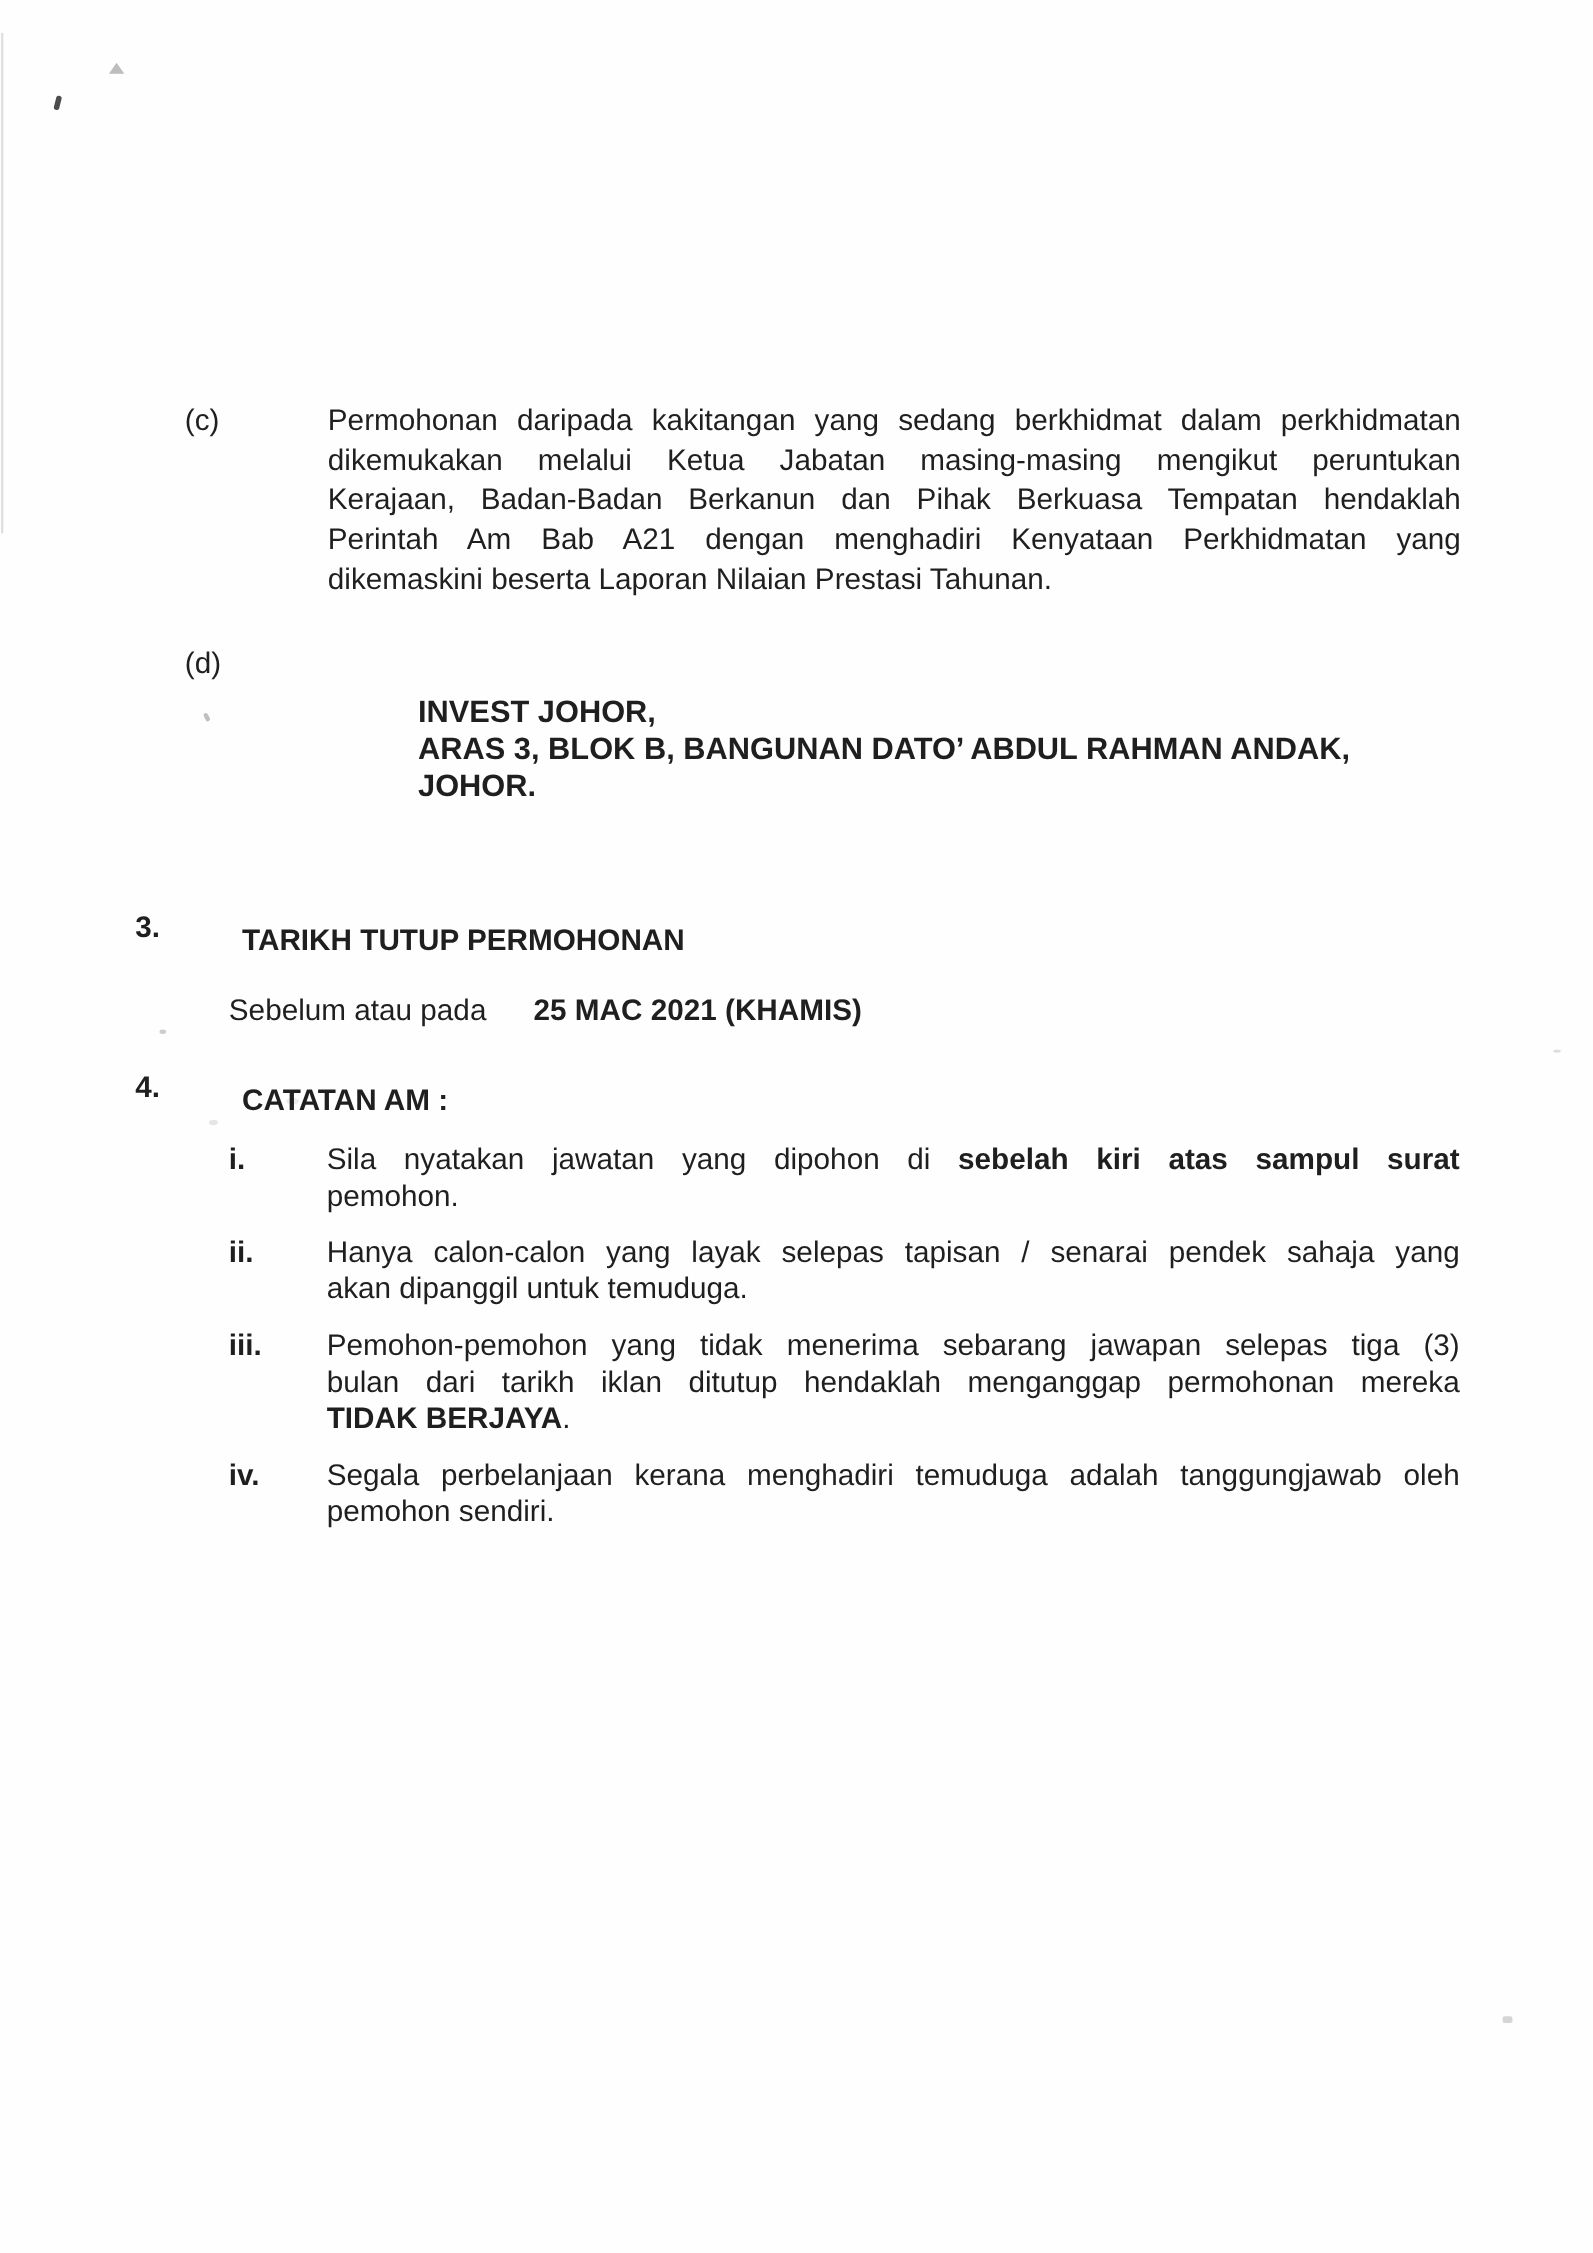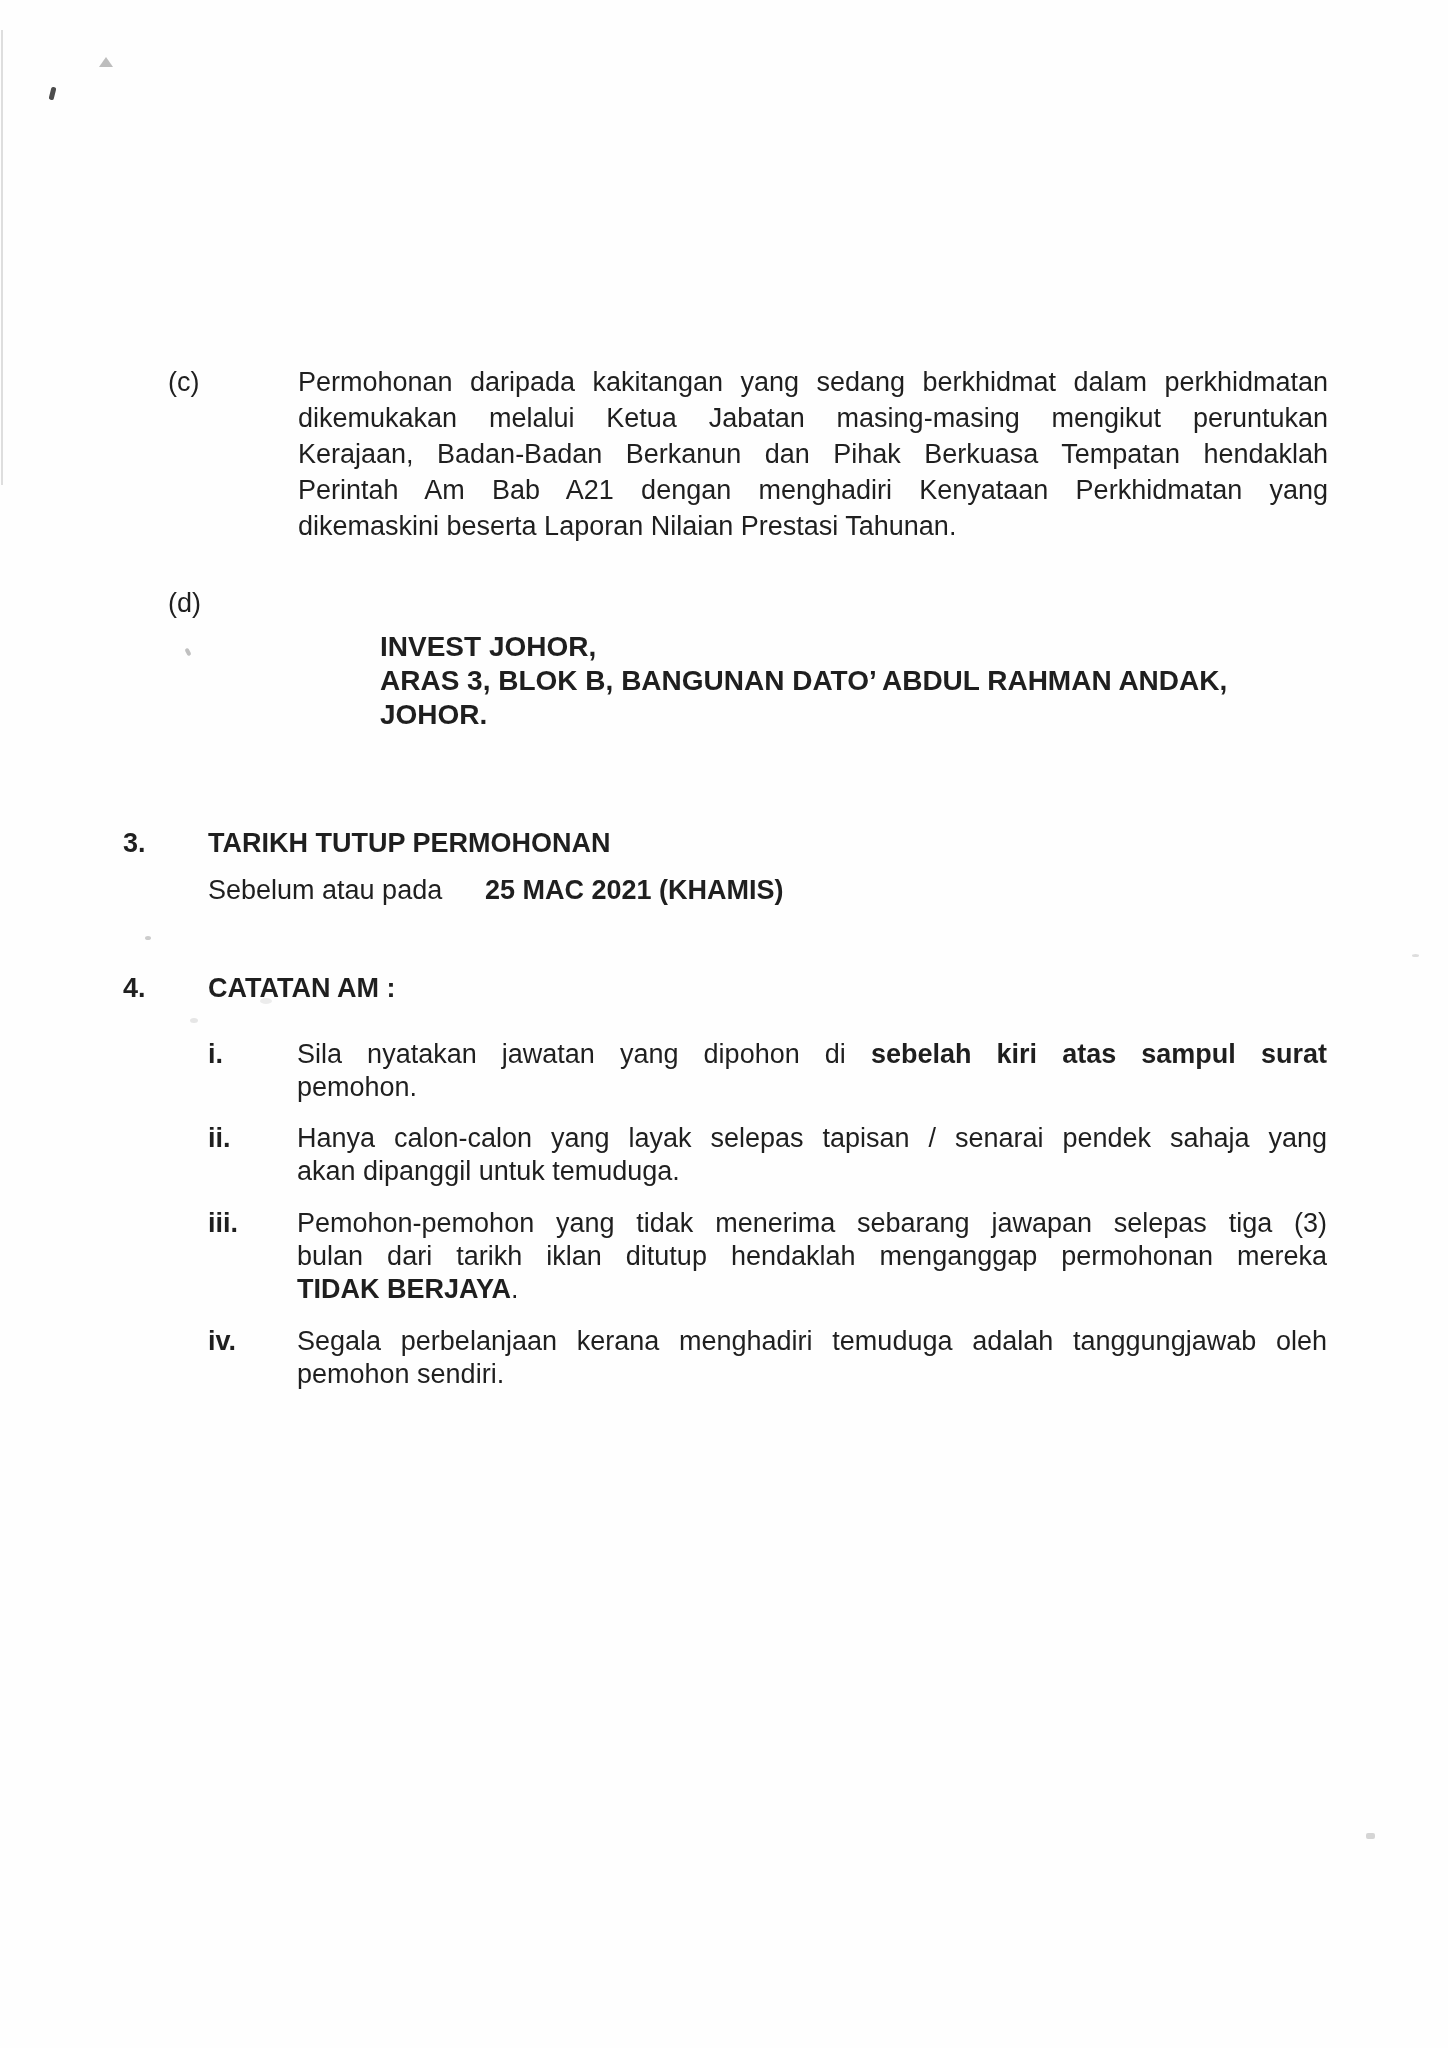--- a/index.html
+++ b/index.html
@@ -44,30 +44,30 @@
     position: absolute;
     left: 123px;
     display: flex;
     font-weight: bold;
     font-size: 27px;
     line-height: 36px;
   }
   .sec3 { top: 825px; }
   .sec4 { top: 970px; }
   .num { width: 85px; flex: none; }
-  .sec-title { margin: 0; font-size: 27px; line-height: 36px; font-weight: bold; }
+  .sec-title { margin: 12px; font-size: 27px; line-height: 36px; font-weight: bold; }
 
   .deadline {
     position: absolute;
     left: 208px;
     top: 872px;
     font-size: 27px;
     line-height: 36px;
   }
-  .deadline-prefix { display: inline-block; width: 277px; }
+  .deadline-prefix { display: inline-block; width: 277px; margin-top: 28px; }
   .deadline-value  { font-weight: bold; }
 
   .note {
     position: absolute;
     left: 208px;
     display: flex;
     font-size: 27px;
     line-height: 33px;
   }
   .note-marker { width: 89px; flex: none; font-weight: bold; }

